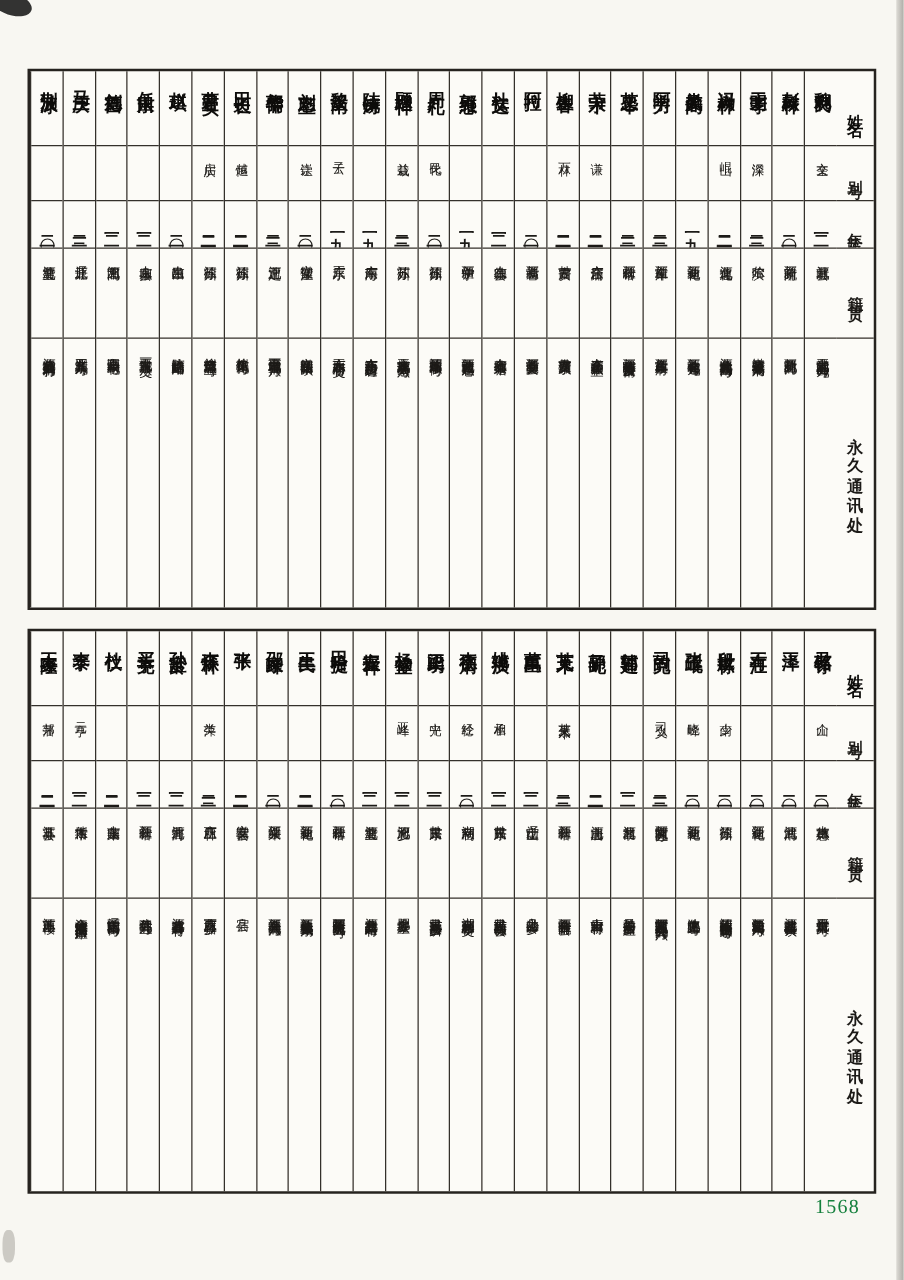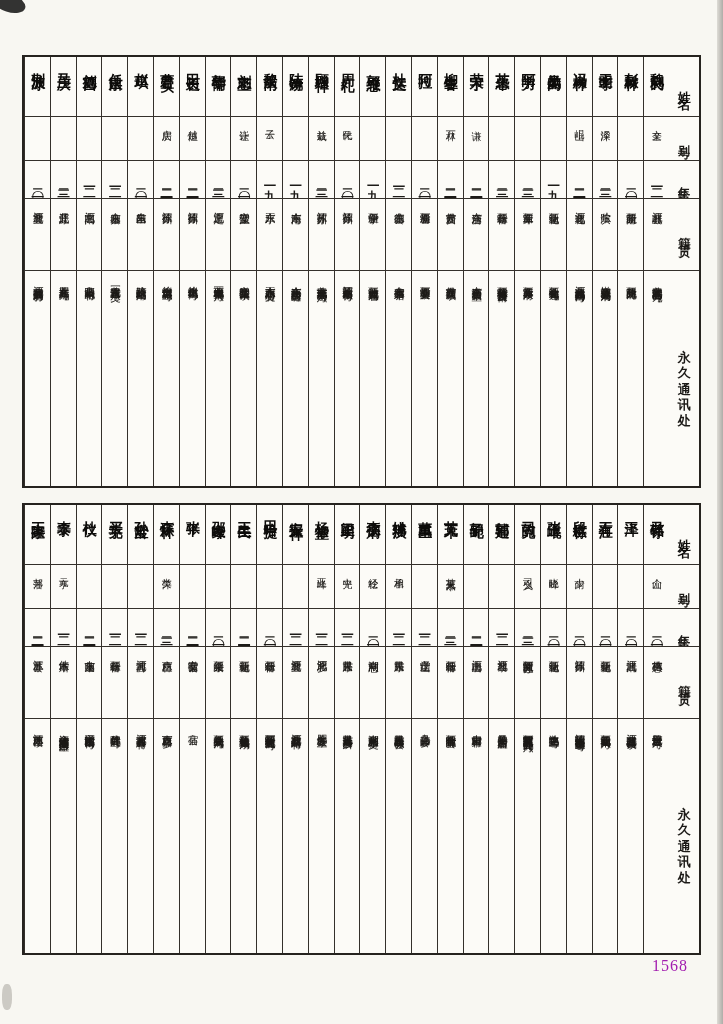--- a/index.html
+++ b/index.html
@@ -45,21 +45,21 @@
 
   .col.head .cell{justify-content:center;font-weight:700;padding-top:0;}
   .col.head .c-name  {font-size:13px;letter-spacing:6px;}
   .col.head .c-alias {font-size:12px;letter-spacing:4px;}
   .col.head .c-age   {font-size:12px;letter-spacing:4px;}
   .col.head .c-origin{font-size:12.5px;letter-spacing:8px;}
   .col.head .c-addr  {font-size:13px;letter-spacing:16px;}
 
   .page-number{
     position:absolute;top:957px;left:652px;
-    font-size:16px;letter-spacing:1px;color:#a21caf;
+    font-size:16px;letter-spacing:1px;color:#15803d;
     font-family:"Liberation Serif","DejaVu Serif",serif;
   }
 </style>
 </head>
 <body>
 
 <div class="page">
   <div class="smudge-tl"></div>
   <div class="edge-right"></div>
   <div class="smudge-bl"></div>

